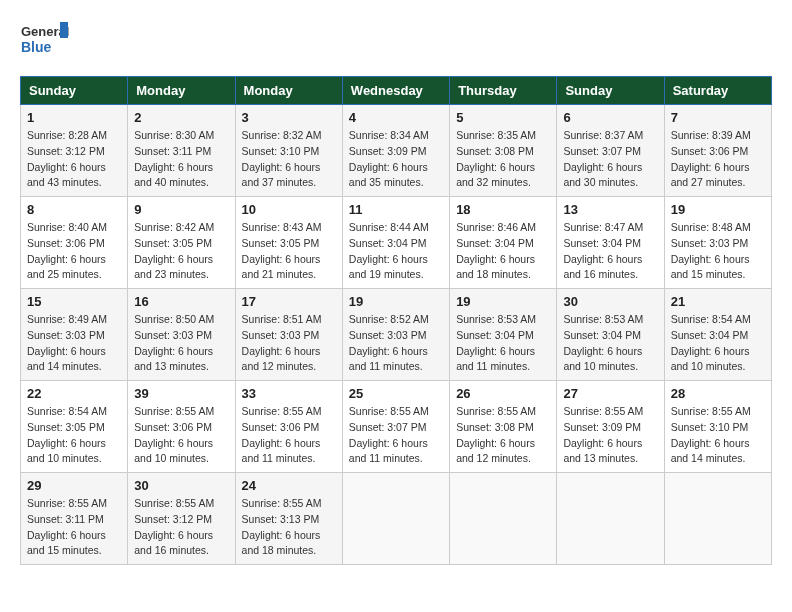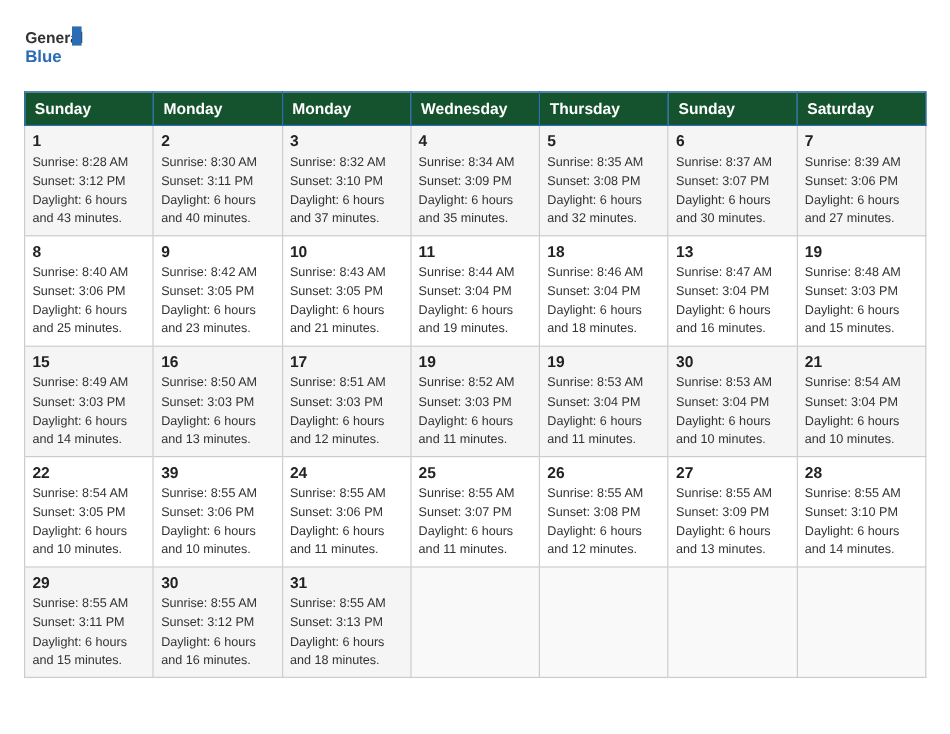--- a/index.html
+++ b/index.html
@@ -200,21 +200,21 @@
       <tr>
         <td>
           <span class="day-number">22</span>
           <div class="day-info">Sunrise: 8:54 AM<br>Sunset: 3:05 PM<br>Daylight: 6 hours and 10 minutes.</div>
         </td>
         <td>
           <span class="day-number">39</span>
           <div class="day-info">Sunrise: 8:55 AM<br>Sunset: 3:06 PM<br>Daylight: 6 hours and 10 minutes.</div>
         </td>
         <td>
-          <span class="day-number">24</span>
+          <span class="day-number">33</span>
           <div class="day-info">Sunrise: 8:55 AM<br>Sunset: 3:06 PM<br>Daylight: 6 hours and 11 minutes.</div>
         </td>
         <td>
           <span class="day-number">25</span>
           <div class="day-info">Sunrise: 8:55 AM<br>Sunset: 3:07 PM<br>Daylight: 6 hours and 11 minutes.</div>
         </td>
         <td>
           <span class="day-number">26</span>
           <div class="day-info">Sunrise: 8:55 AM<br>Sunset: 3:08 PM<br>Daylight: 6 hours and 12 minutes.</div>
         </td>
@@ -230,21 +230,21 @@
       <tr>
         <td>
           <span class="day-number">29</span>
           <div class="day-info">Sunrise: 8:55 AM<br>Sunset: 3:11 PM<br>Daylight: 6 hours and 15 minutes.</div>
         </td>
         <td>
           <span class="day-number">30</span>
           <div class="day-info">Sunrise: 8:55 AM<br>Sunset: 3:12 PM<br>Daylight: 6 hours and 16 minutes.</div>
         </td>
         <td>
-          <span class="day-number">31</span>
+          <span class="day-number">24</span>
           <div class="day-info">Sunrise: 8:55 AM<br>Sunset: 3:13 PM<br>Daylight: 6 hours and 18 minutes.</div>
         </td>
         <td class="empty-cell"></td>
         <td class="empty-cell"></td>
         <td class="empty-cell"></td>
         <td class="empty-cell"></td>
       </tr>
     </tbody>
 </table>
 

